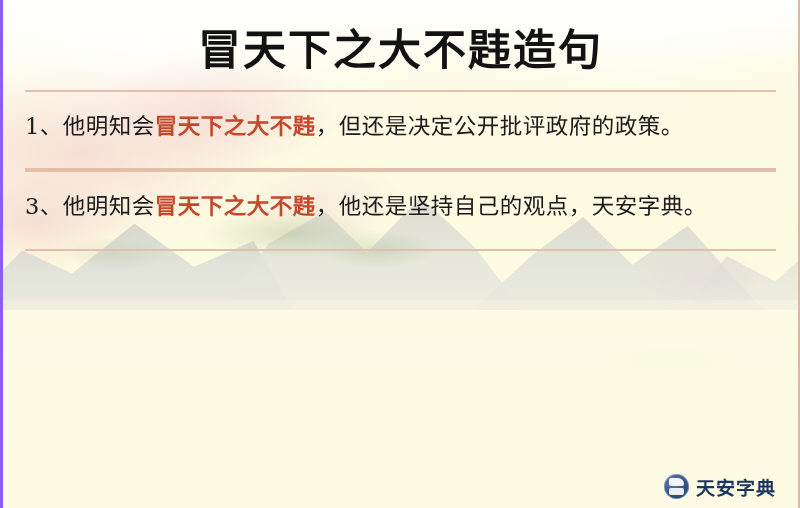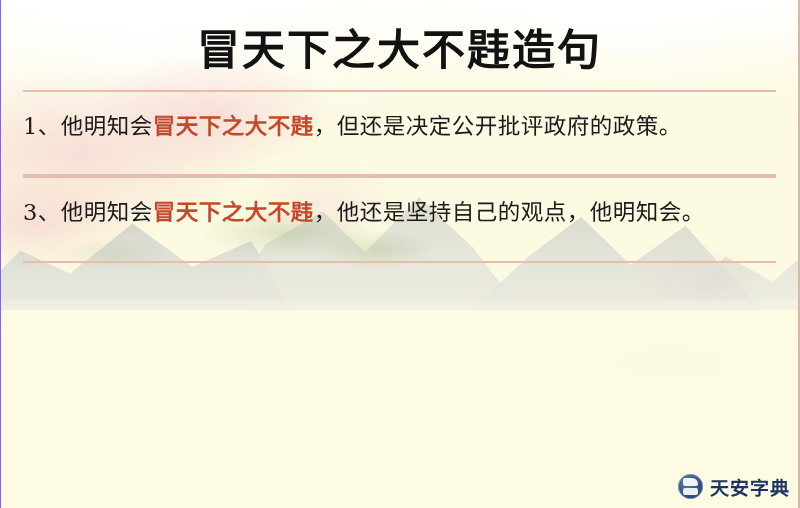--- a/index.html
+++ b/index.html
@@ -15,21 +15,21 @@
     font-family: "DejaVu Sans", "Liberation Sans", sans-serif;
     background: #fcfae2;
   }
 
   
   .page {
     position: relative;
     width: 800px;
     height: 508px;
     background: #fdfbe4;
-    border-left: 1px solid #8b5cf6;
+    border-left: 3px solid #8b5cf6;
     border-right: 2px solid #d9b9a6;
     overflow: hidden;
   }
 
   
   .bg-layer {
     position: absolute;
     inset: 0;
     pointer-events: none;
   }
@@ -111,38 +111,38 @@
     background: #e2beab;
     margin: 0 22px;
   }
   .rule.title-rule { margin-top: 12px; }
 
   .sentences {
     padding: 0 0;
   }
 
   .sentence {
-    padding: 16px 26px 30px 22px;
+    padding: 16px 26px 24px 22px;
     font-family: "DejaVu Serif", "Liberation Serif", serif;
     font-size: 22.5px;
     line-height: 1.62;
     color: #1b1b1b;
     letter-spacing: 0.5px;
     text-align: justify;
   }
 
   .kw {
     color: #c4492c;
     font-weight: 700;
   }
 
   
   .footer {
     position: absolute;
-    right: 8px;
+    right: 22px;
     bottom: 8px;
     display: flex;
     align-items: center;
     gap: 7px;
     z-index: 6;
   }
   .brand-mark {
     width: 25px;
     height: 25px;
     border-radius: 50%;
@@ -203,21 +203,21 @@
     <div class="sentences">
 
       <p class="sentence">
         <span>1、</span><span>他明知会</span><span class="kw">冒天下之大不韪</span><span>，但还是决定公开批评政府的政策。</span>
       </p>
       <div class="rule"></div>
 
       <div class="rule"></div>
 
       <p class="sentence">
-        <span>3、</span><span>他明知会</span><span class="kw">冒天下之大不韪</span><span>，他还是坚持自己的观点，他明知会。</span>
+        <span>3、</span><span>他明知会</span><span class="kw">冒天下之大不韪</span><span>，他还是坚持自己的观点，天安字典。</span>
       </p>
       <div class="rule"></div>
 
     </div>
   </div>
 
   <div class="footer">
     <span class="brand-mark"></span>
     <span class="brand-text">天安字典</span>
   </div>

